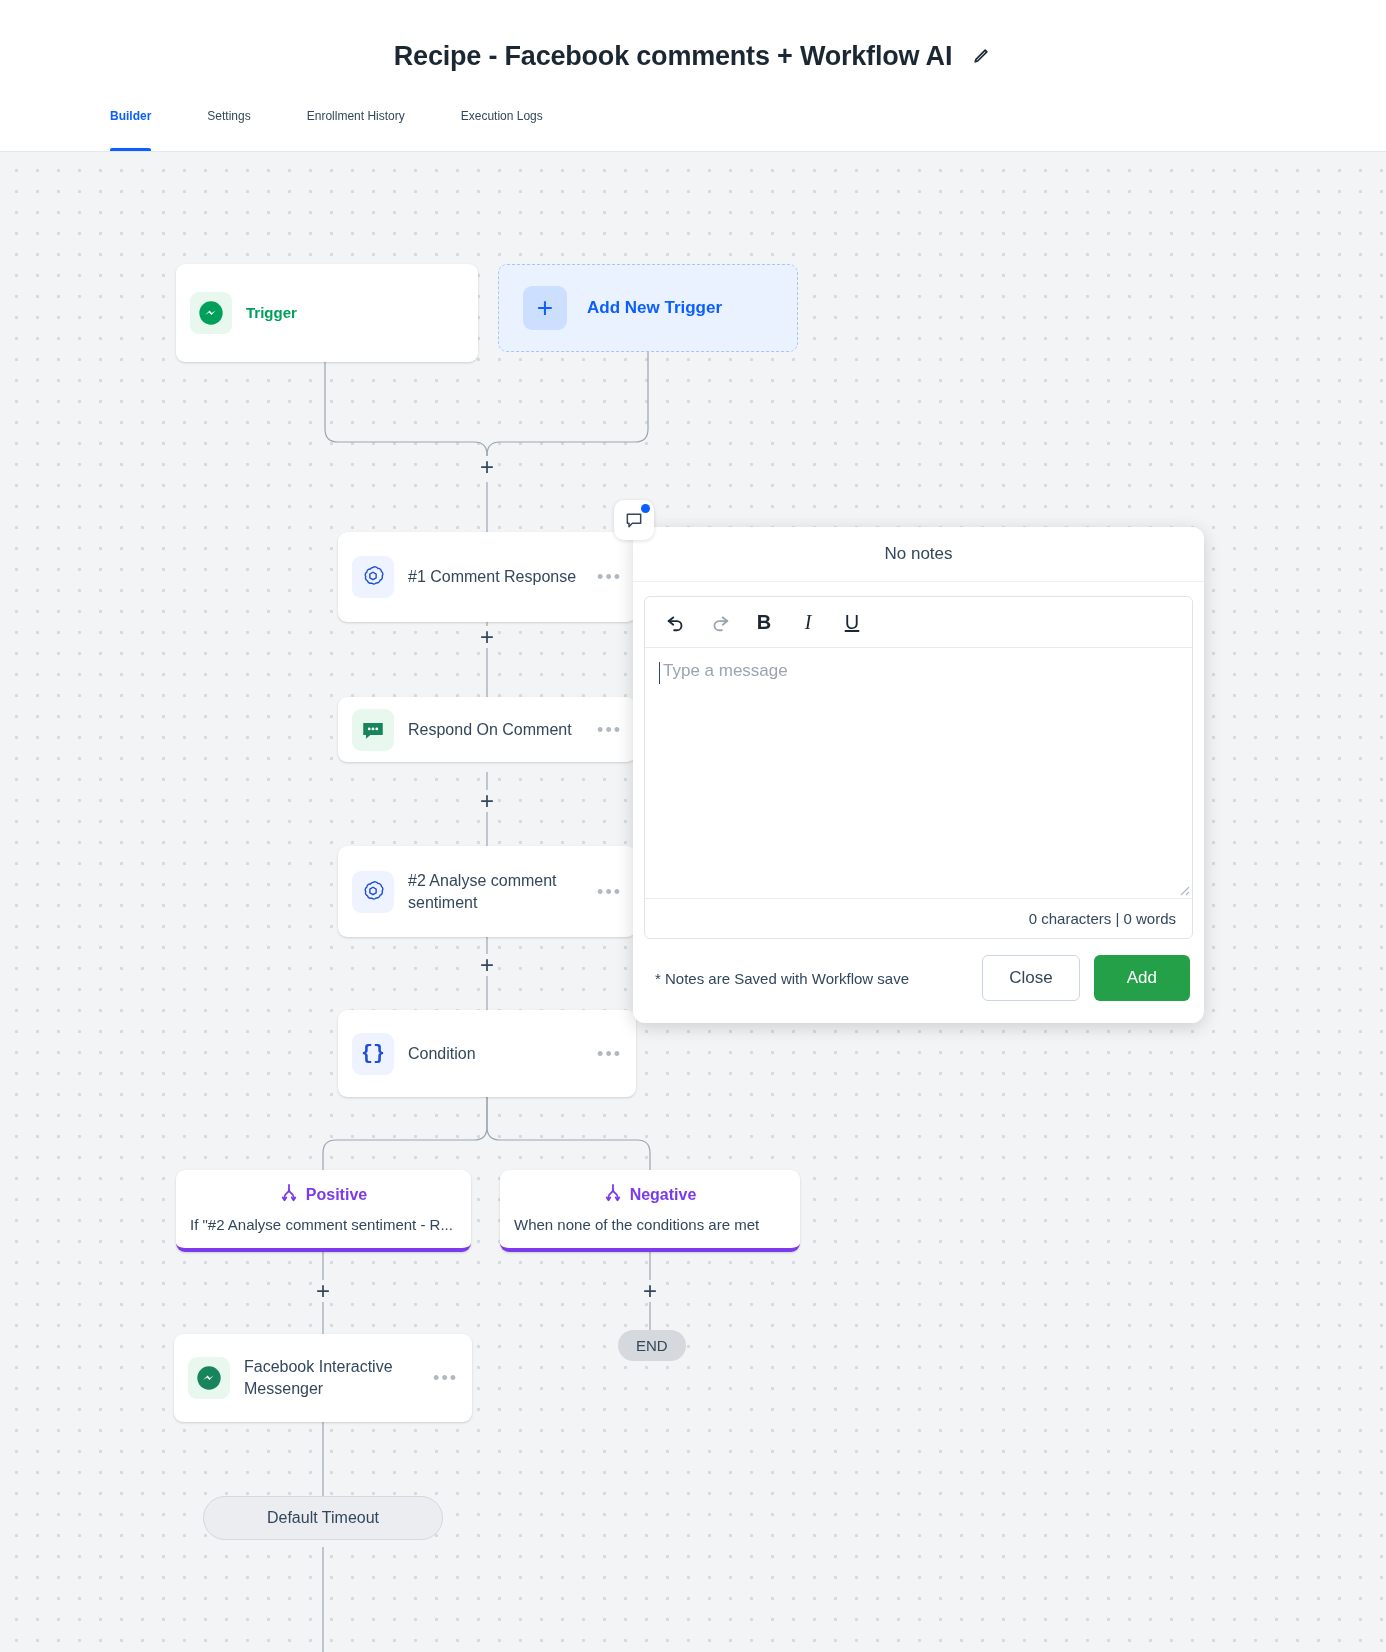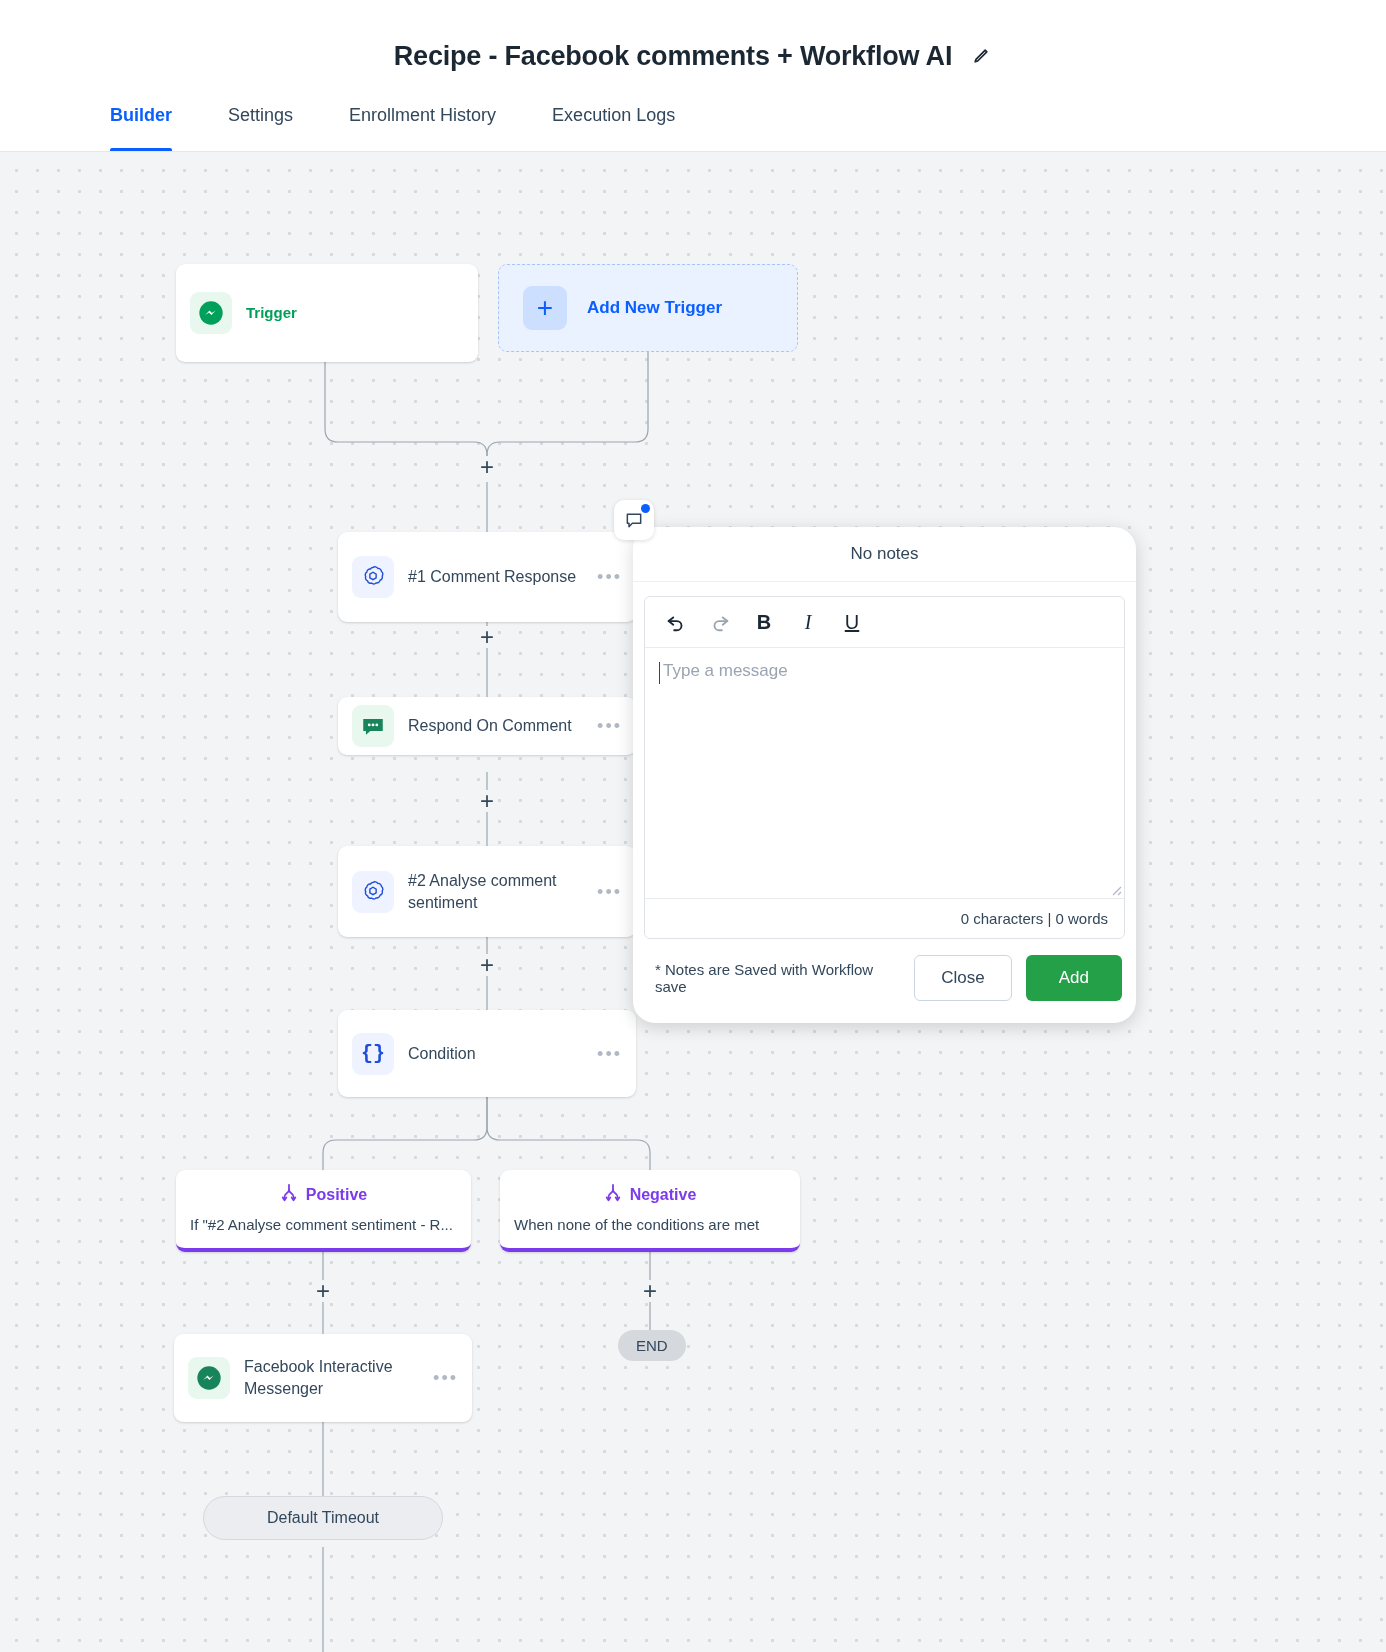--- a/index.html
+++ b/index.html
@@ -42,21 +42,21 @@
     border-bottom:1px solid #e5e8eb;
     display:flex;
     align-items:stretch;
     padding-left:110px;
     gap:0px;
   }
   .tab {
     display:flex; align-items:center;
     padding:0 0 0 0;
     margin-right:56px;
-    font-size:18px;
+    font-size:12px;
     color:#33475b;
     cursor:pointer;
     position:relative;
   }
   .tab.active { color:#0b5fff; font-weight:600; }
   .tab.active::after {
     content:"";
     position:absolute;
     left:0; right:0; bottom:0;
     height:3px;
@@ -206,23 +206,23 @@
     cursor:pointer;
     z-index:30;
   }
   .note-badge .dot {
     position:absolute; top:4px; right:4px;
     width:9px; height:9px; border-radius:50%;
     background:#0b5fff;
   }
   .notes-panel {
     position:absolute;
-    width:503px;
+    width:571px;
     background:#fff;
-    border-radius:22px;
+    border-radius:12px;
     box-shadow:0 4px 18px rgba(0,0,0,0.16);
     z-index:25;
     overflow:hidden;
   }
   .notes-header {
     height:55px;
     display:flex; align-items:center; justify-content:center;
     font-size:17px;
     color:#33475b;
     border-bottom:1px solid #edf0f2;
@@ -399,21 +399,21 @@
           <path d="M12 3.2c1.6-1.1 3.6-.6 4.5 .9 1.7-.2 3.2 1.1 3.3 2.8 1.4 .9 1.7 2.9 .7 4.2 .6 1.6-.3 3.4-2 3.9-.3 1.7-2 2.8-3.6 2.4-1.1 1.3-3.1 1.4-4.3 .2-1.6 .5-3.3-.5-3.7-2.1-1.6-.6-2.3-2.4-1.6-3.9-.9-1.4-.5-3.3 1-4.1 .1-1.7 1.6-3 3.3-2.8 .6-1 1.6-1.6 2.4-1.5z"></path>
           <path d="M9.1 9.3l2.9-1.7 2.9 1.7v3.4l-2.9 1.7-2.9-1.7z"></path>
         </svg>
       </div>
       <div class="node-body">
         <div class="node-title">#1 Comment Response</div>
       </div>
       <div class="dots">•••</div>
     </div>
 
-    <div class="node" style="left:338px; top:545px; width:298px; height:58px;">
+    <div class="node" style="left:338px; top:545px; width:298px; height:65px;">
       <div class="node-ico ico-green">
         <svg width="26" height="26" viewBox="0 0 24 24">
           <path d="M3 5.5h18v11H9.5L5.5 20v-3.5H3z" fill="#17845a"></path>
           <circle cx="8.5" cy="11" r="1.3" fill="#fff"></circle>
           <circle cx="12" cy="11" r="1.3" fill="#fff"></circle>
           <circle cx="15.5" cy="11" r="1.3" fill="#fff"></circle>
         </svg>
       </div>
       <div class="node-body">
         <div class="node-title">Respond On Comment</div>

